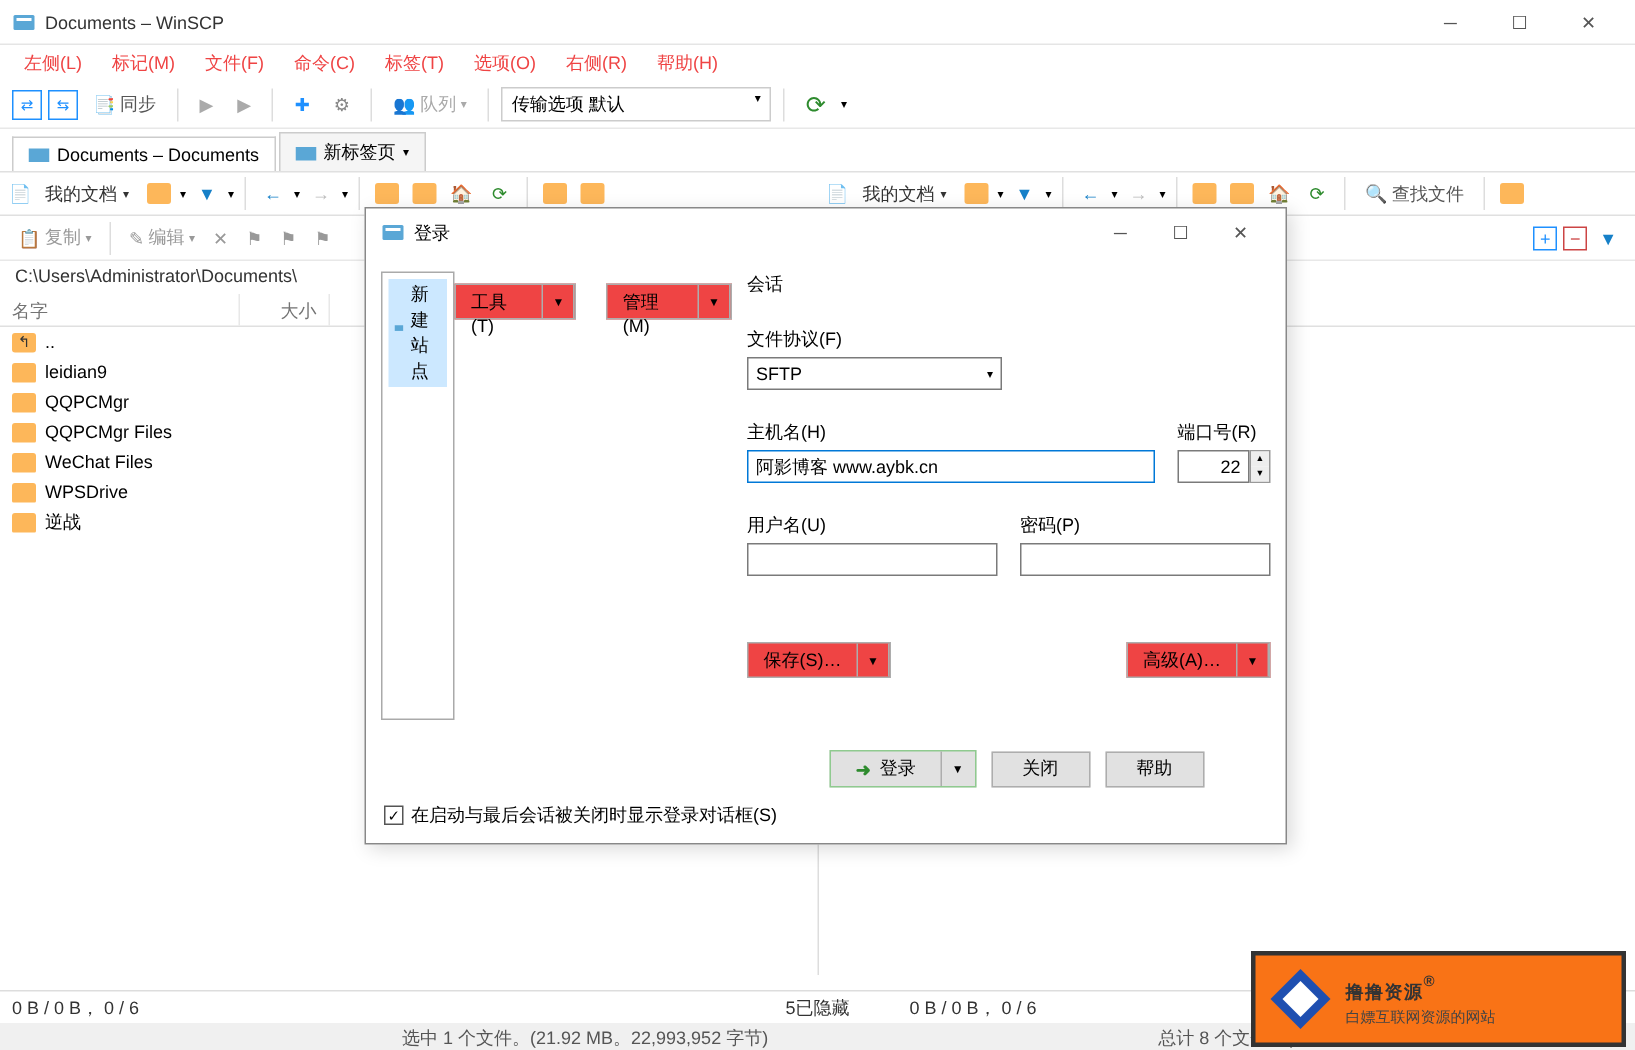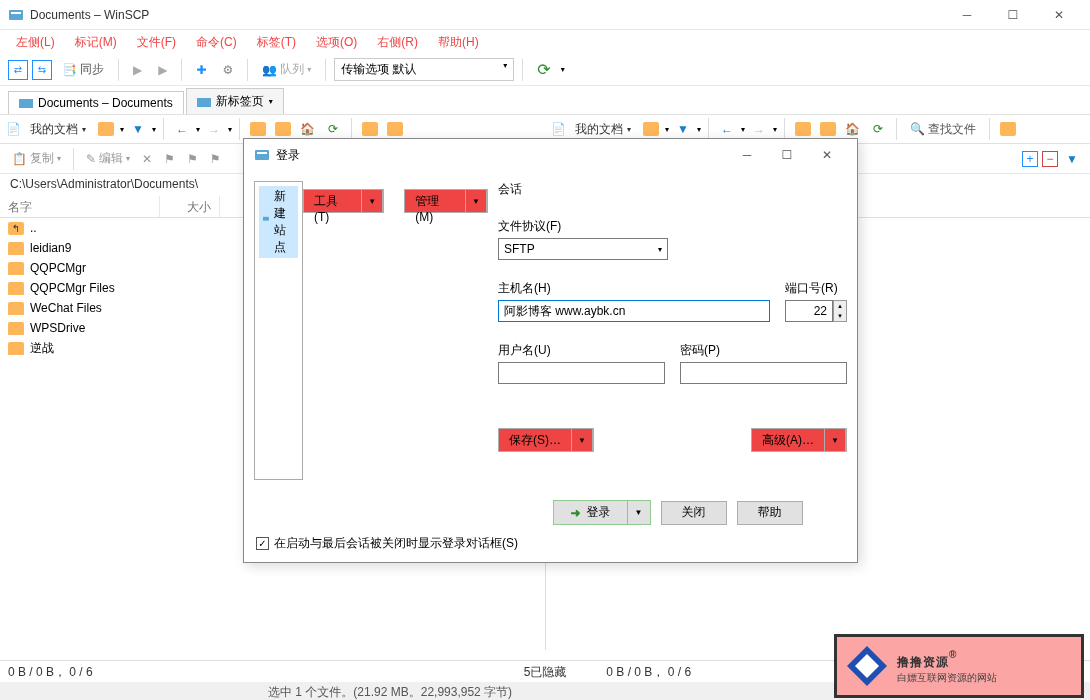--- a/index.html
+++ b/index.html
@@ -89,28 +89,28 @@
 .login-split > .caret-box { width: 22px; display: flex; align-items: center; justify-content: center; font-size: 8px; }
 .login-arrow { color: #2e8b2e; font-weight: bold; }
 .checkbox-row { padding: 0 12px 10px 12px; display: flex; align-items: center; gap: 5px; }
 .chk { width: 13px; height: 13px; border: 1px solid #555; display: inline-flex; align-items: center; justify-content: center; font-size: 10px; }
 
 
 .statusbar { position: absolute; bottom: 18px; left: 0; right: 0; height: 22px; display: flex; border-top: 1px solid #ddd; padding: 3px 8px; gap: 40px; }
 .status-seg { color: #333; }
 
 
-.watermark { position: absolute; right: 6px; bottom: 2px; width: 250px; height: 64px; border: 3px solid #333; display: flex; align-items: center; padding: 4px 8px; gap: 8px; background: #fca5a5; z-index: 50; }
+.watermark { position: absolute; right: 6px; bottom: 2px; width: 250px; height: 64px; border: 3px solid #333; display: flex; align-items: center; padding: 4px 8px; gap: 8px; background: #f97316; z-index: 50; }
 .wm-logo { width: 44px; height: 44px; }
 .wm-txt { display: flex; flex-direction: column; }
 .wm-txt .big { font-size: 20px; font-weight: bold; color: #333; letter-spacing: 1px; }
 .wm-txt .sm { font-size: 10px; color: #444; }
 .wm-r { font-size: 10px; vertical-align: super; }
 
-.bottom-hint { position: absolute; bottom: 0; left: 0; right: 0; height: 18px; background: #f0f0f0; display: flex; color: #555; padding: 2px 8px; flex-direction: column; }
+.bottom-hint { position: absolute; bottom: 0; left: 0; right: 0; height: 18px; background: #f0f0f0; display: flex; color: #555; padding: 2px 8px; }
 .bottom-hint .h1 { margin-left: 260px; }
 .bottom-hint .h2 { margin-left: 260px; }
 
 svg { display: block; }
 </style>
 </head>
 <body>
 
 <div class="titlebar">
   <span class="titlebar-icon">

